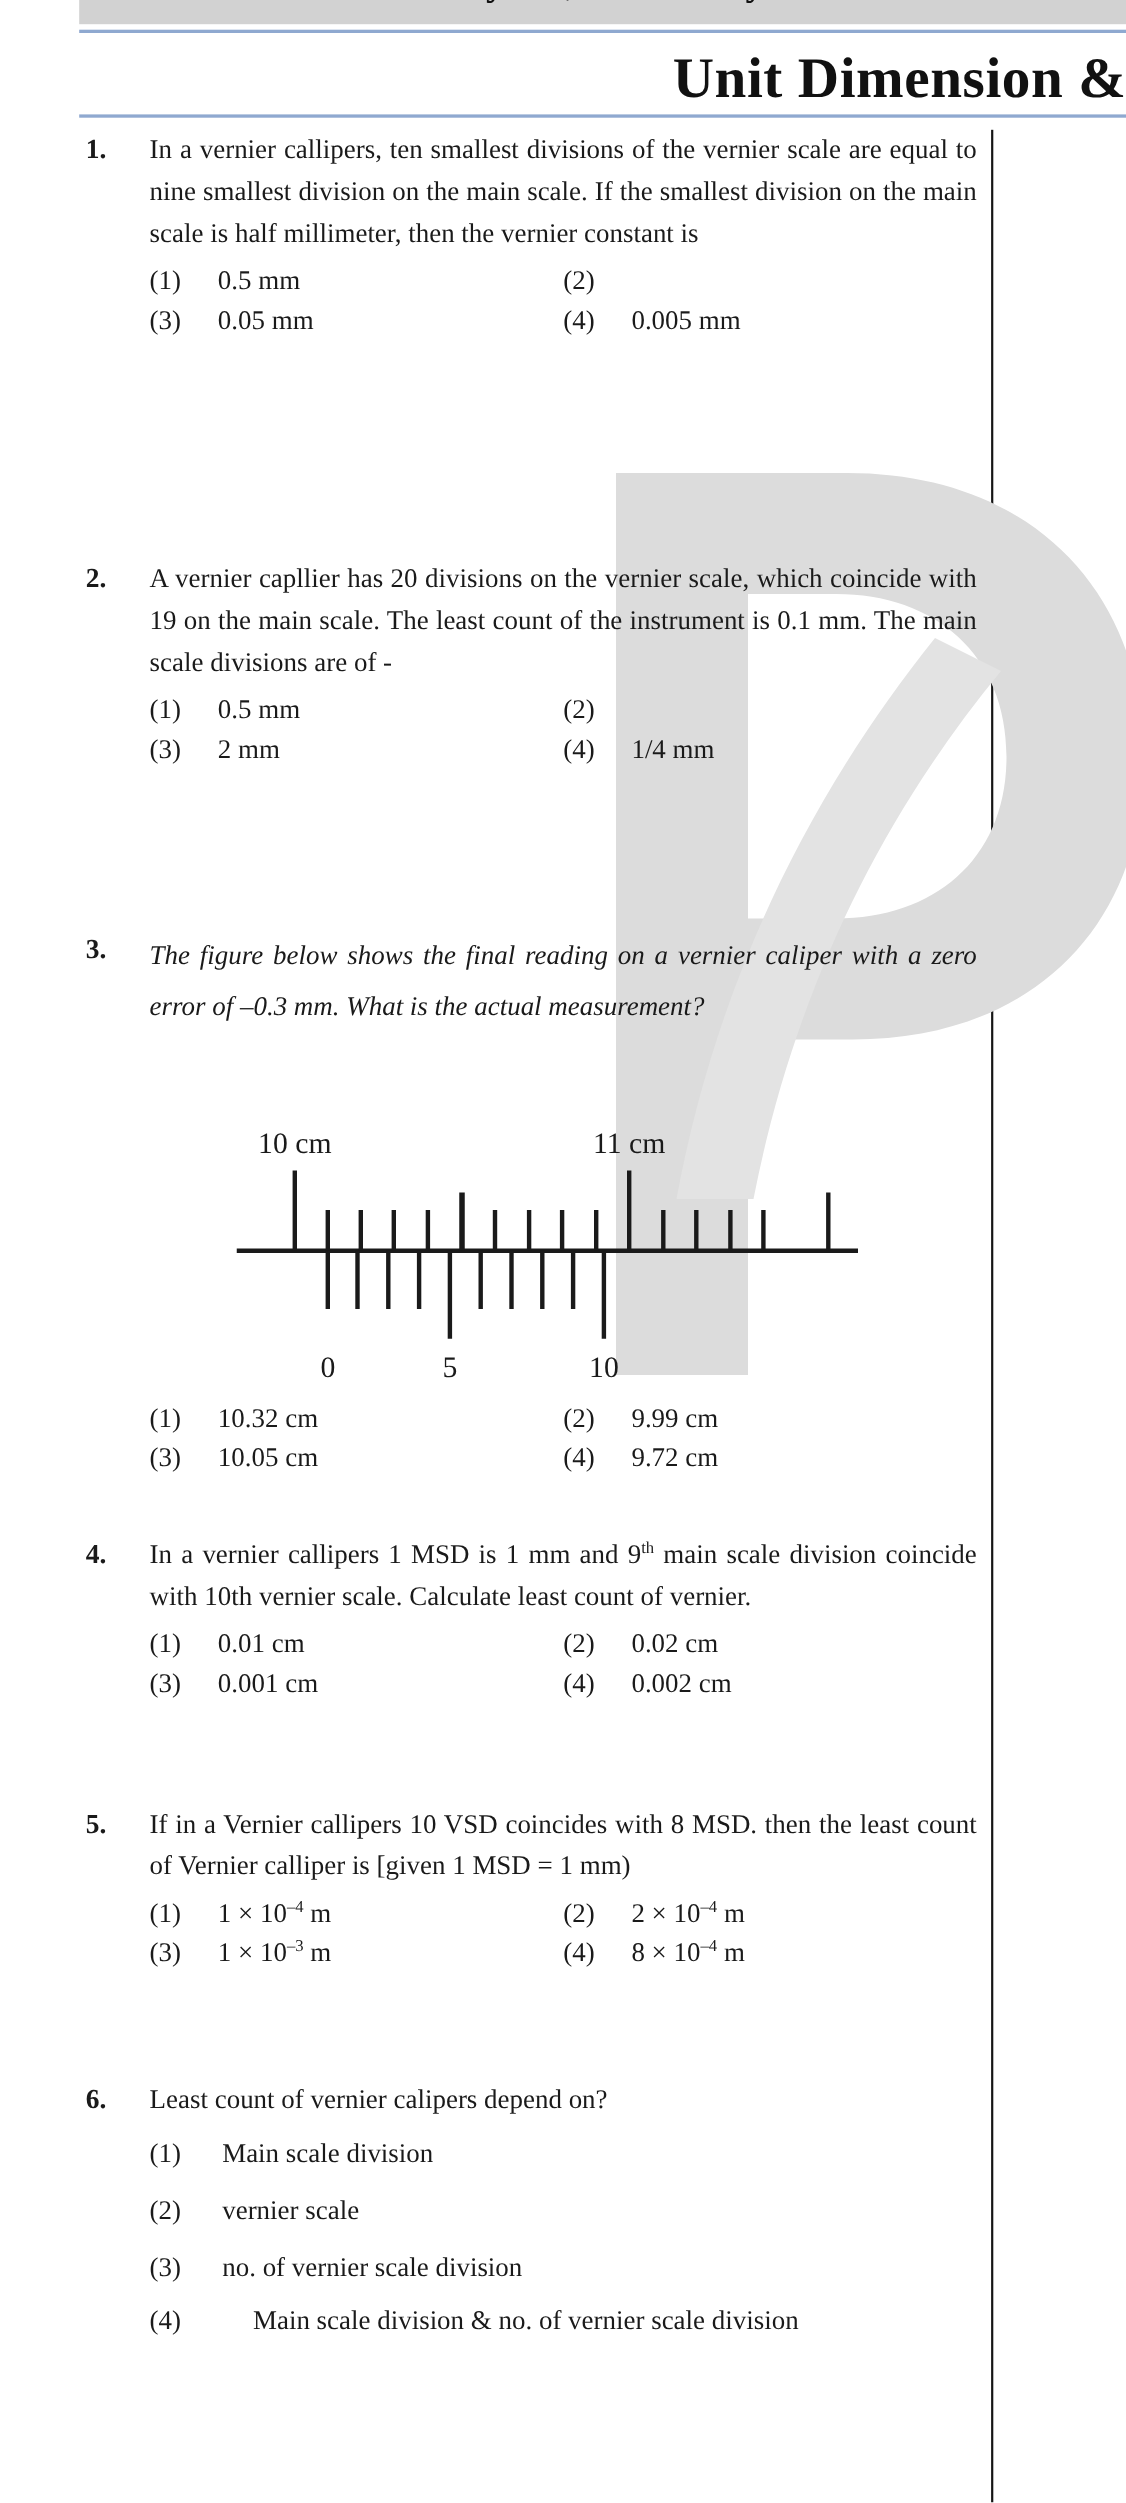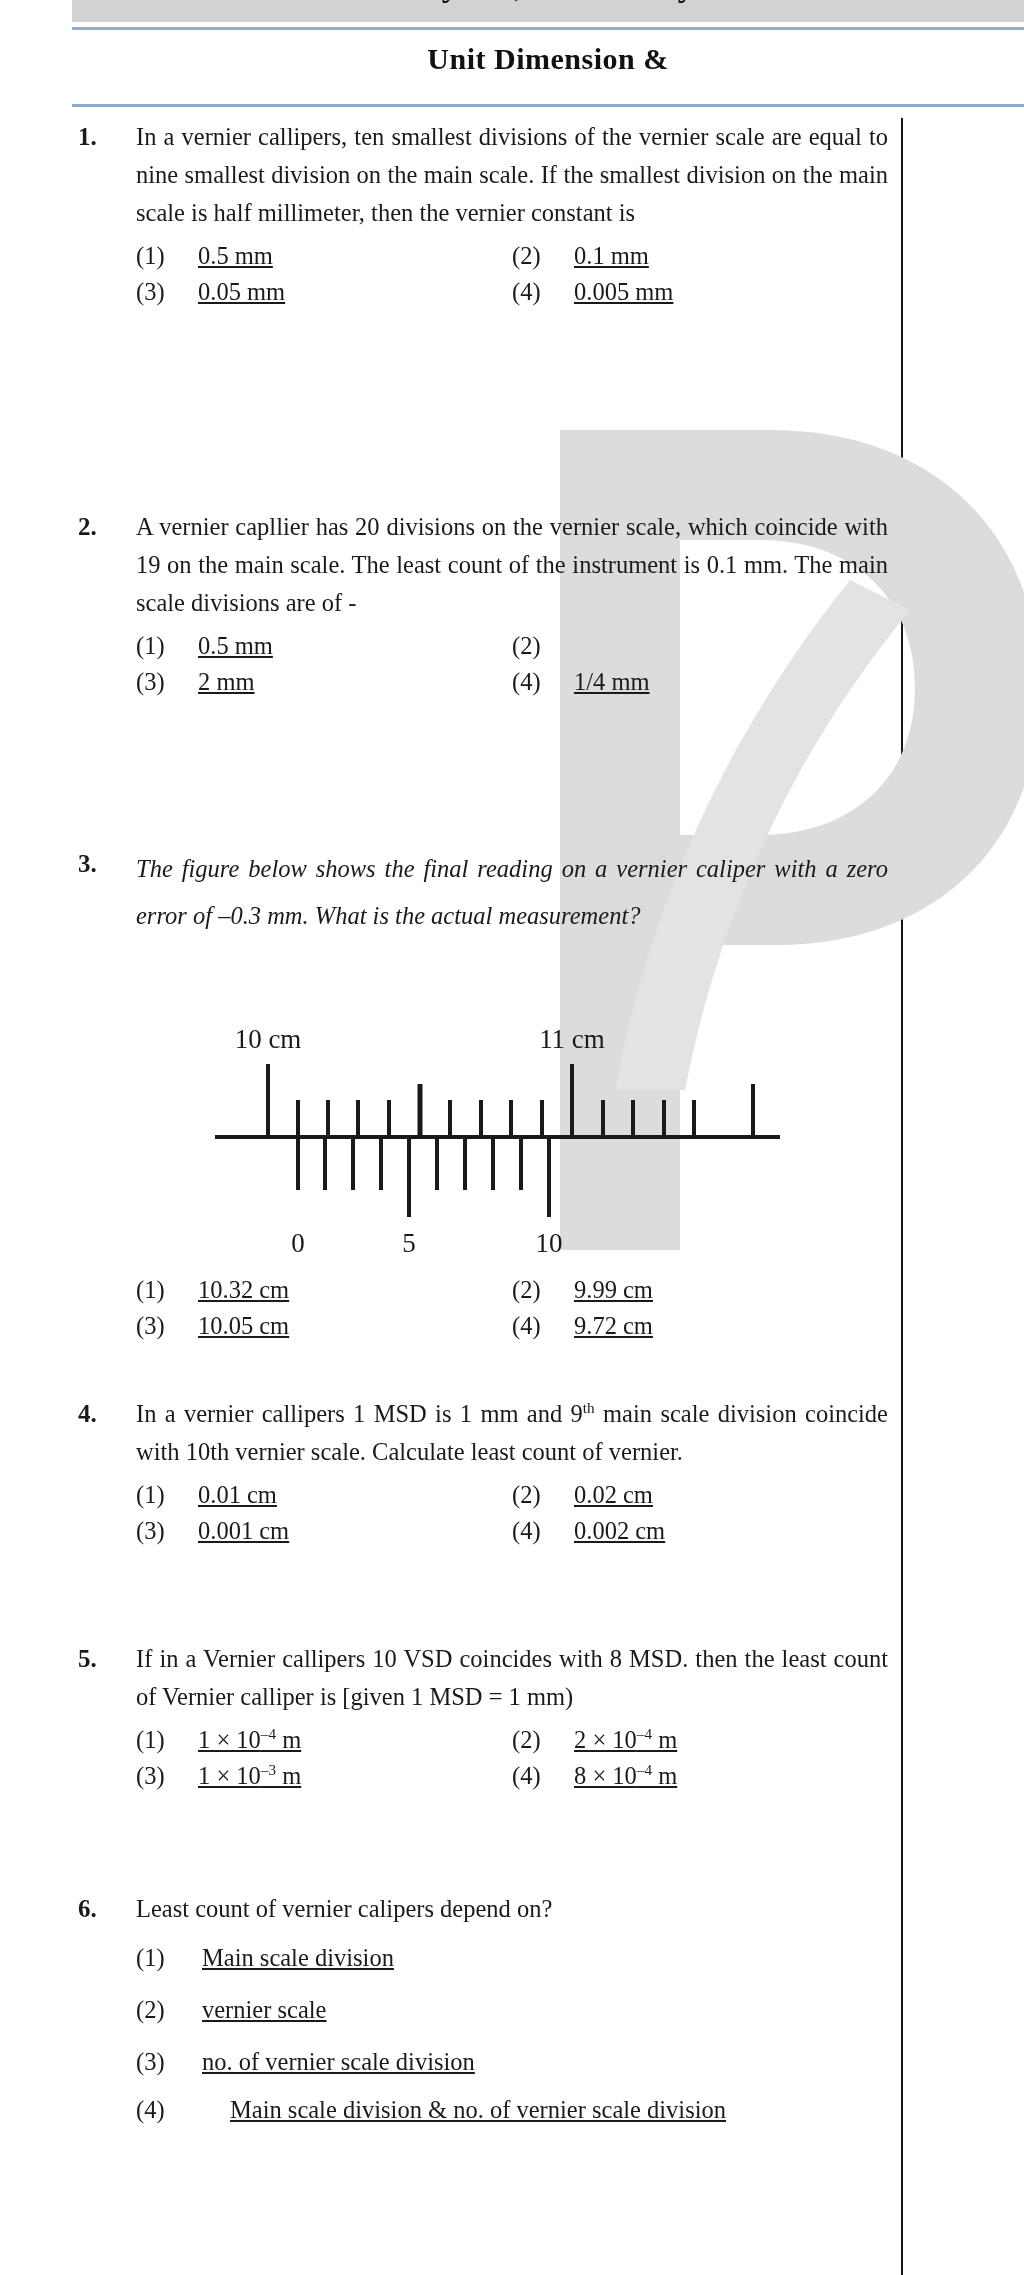--- a/index.html
+++ b/index.html
@@ -47,23 +47,23 @@
     height: 3px;
     background: #8fa9d0;
   }
 
   
   .title {
     position: absolute;
     left: 72px;
     top: 42px;
     width: 952px;
-    text-align: center;
+    text-align: right;
     padding-right: 0;
-    font-size: 30px;
+    font-size: 52px;
     font-weight: bold;
     color: #111;
     white-space: nowrap;
     letter-spacing: 0.5px;
   }
   .rule-under-title {
     position: absolute;
     left: 72px;
     top: 104px;
     width: 952px;
@@ -137,21 +137,20 @@
     display: flex;
     font-size: 24.5px;
     flex: 0 0 50%;
   }
   .opt .tag {
     width: 62px;
     flex: 0 0 62px;
   }
   .opt .val {
     flex: 1 1 auto;
-    text-decoration: underline;
   }
   .opts-stack .optline {
     display: block;
   }
   .opts-stack .opt {
     flex: none;
     width: 100%;
   }
   .opts-stack .opt .tag {
     width: 66px;
@@ -207,21 +206,20 @@
     <div class="qbody">
       <div class="qtext">In a vernier callipers, ten smallest divisions of the vernier scale are equal to nine smallest division on the main scale. If the smallest division on the main scale is half millimeter, then the vernier constant is</div>
       <div class="opts">
         <div class="optline">
           <div class="opt">
             <span class="tag">(1)</span>
             <span class="val">0.5 mm</span>
           </div>
           <div class="opt">
             <span class="tag">(2)</span>
-            <span class="val">0.1 mm</span>
           </div>
         </div>
         <div class="optline">
           <div class="opt">
             <span class="tag">(3)</span>
             <span class="val">0.05 mm</span>
           </div>
           <div class="opt">
             <span class="tag">(4)</span>
             <span class="val">0.005 mm</span>

